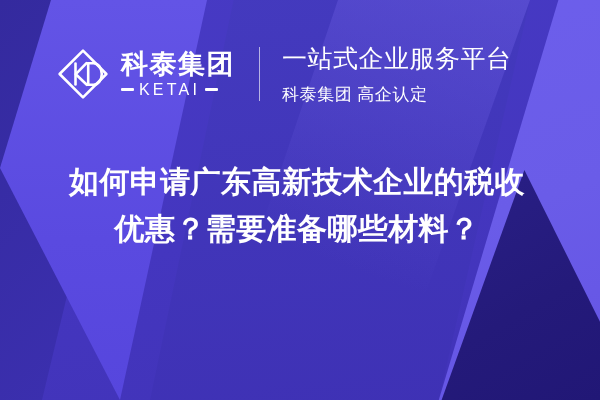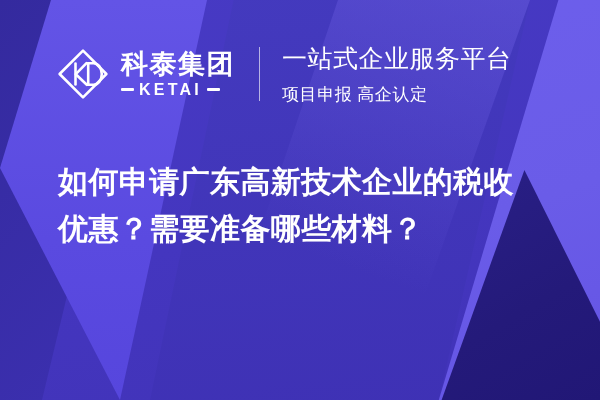--- a/index.html
+++ b/index.html
@@ -151,21 +151,21 @@
     display: block;
     width: 13px;
     height: 3px;
     background: #ffffff;
     border-radius: 1px;
   }
 
   .logo-en {
     font-size: 16px;
     line-height: 17px;
-    font-weight: 700;
+    font-weight: 400;
     color: #ffffff;
     letter-spacing: 3.2px;
     white-space: nowrap;
   }
 
   .header-divider {
     width: 1px;
     height: 54px;
     background: rgba(255,255,255,.62);
     margin: 0 22px 0 24px;
@@ -198,20 +198,21 @@
     font-weight: 400;
     font-family: "Liberation Serif", "DejaVu Serif", serif;
   }
 
   
   .headline {
     position: absolute;
     left: 58px;
     top: 158px;
     width: 478px;
+    text-align: center;
   }
 
   .headline-text {
     font-size: 30px;
     line-height: 47px;
     font-weight: 700;
     color: #ffffff;
     letter-spacing: .4px;
     font-family: "Liberation Sans", "DejaVu Sans", sans-serif;
   }
@@ -252,21 +253,21 @@
             <span class="logo-en">KETAI</span>
             <span class="logo-rule"></span>
           </div>
         </div>
       </div>
 
       <div class="header-divider"></div>
 
       <div class="header-slogan">
         <div class="slogan-main">一站式企业服务平台</div>
-        <div class="slogan-sub">项目申报 高企认定</div>
+        <div class="slogan-sub">科泰集团 高企认定</div>
       </div>
 
     </div>
 
     <div class="headline">
       <div class="headline-text">如何申请广东高新技术企业的税收优惠？需要准备哪些材料？</div>
     </div>
 
   </div>
 </div>

